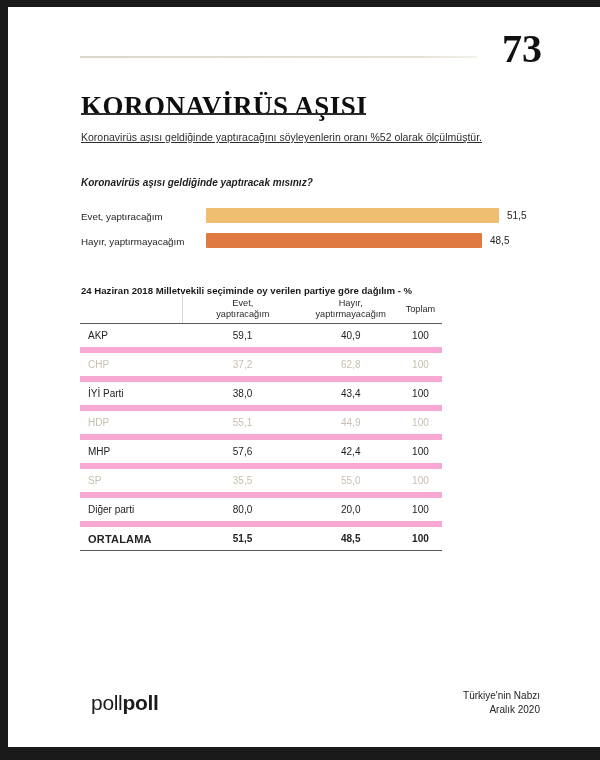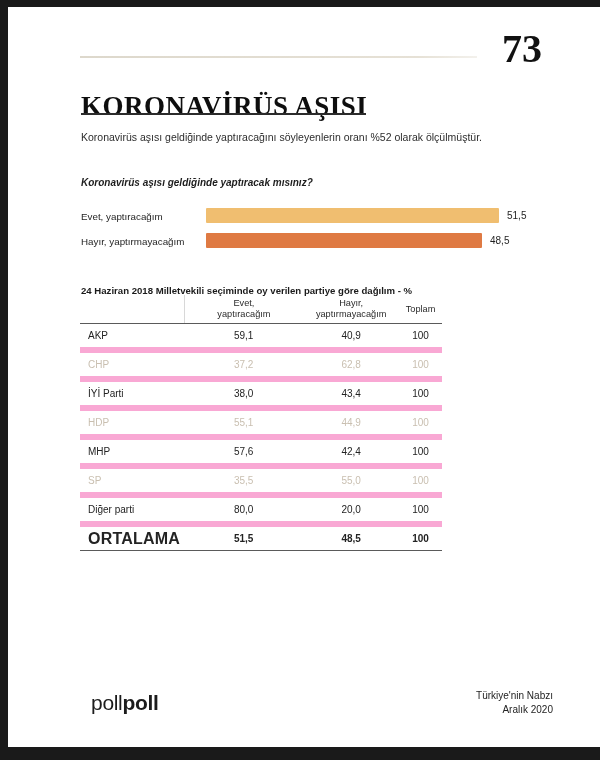--- a/index.html
+++ b/index.html
@@ -70,20 +70,21 @@
   
   .intro {
     position: absolute;
     left: 73px;
     top: 122px;
     width: 445px;
     font-size: 10.5px;
     line-height: 16px;
     color: #2d2d2d;
     text-align: justify;
+    text-decoration: underline;
   }
 
   .question {
     position: absolute;
     left: 73px;
     top: 170px;
     font-size: 10px;
     font-weight: bold;
     font-style: italic;
     color: #1d1d1d;
@@ -185,38 +186,38 @@
     width: 98px;
     text-align: center;
     border-right: 1px solid #d8d8d8;
   }
   .c-total {
     width: 44px;
     text-align: center;
   }
   .hdr .c-party { border-right: 1px solid #d8d8d8; }
   .row-faded td { color: #c9bfb0; }
-  .row-bold .c-party { font-weight: bold; font-size: 16px; letter-spacing: 0.2px; }
+  .row-bold .c-party { font-weight: bold; font-size: 11px; letter-spacing: 0.2px; }
   .row-bold td { font-weight: bold; }
 
   
   .logo {
     position: absolute;
     left: 83px;
     bottom: 32px;
     font-size: 21px;
     letter-spacing: -0.3px;
     color: #1c1c1c;
   }
   .logo b { font-weight: bold; }
   .logo span.light { font-weight: normal; }
 
   .footer-right {
     position: absolute;
-    right: 52px;
+    right: 65px;
     bottom: 30px;
     text-align: right;
     font-size: 10px;
     line-height: 14px;
     color: #232323;
   }
 </style>
 </head>
 <body>
 

